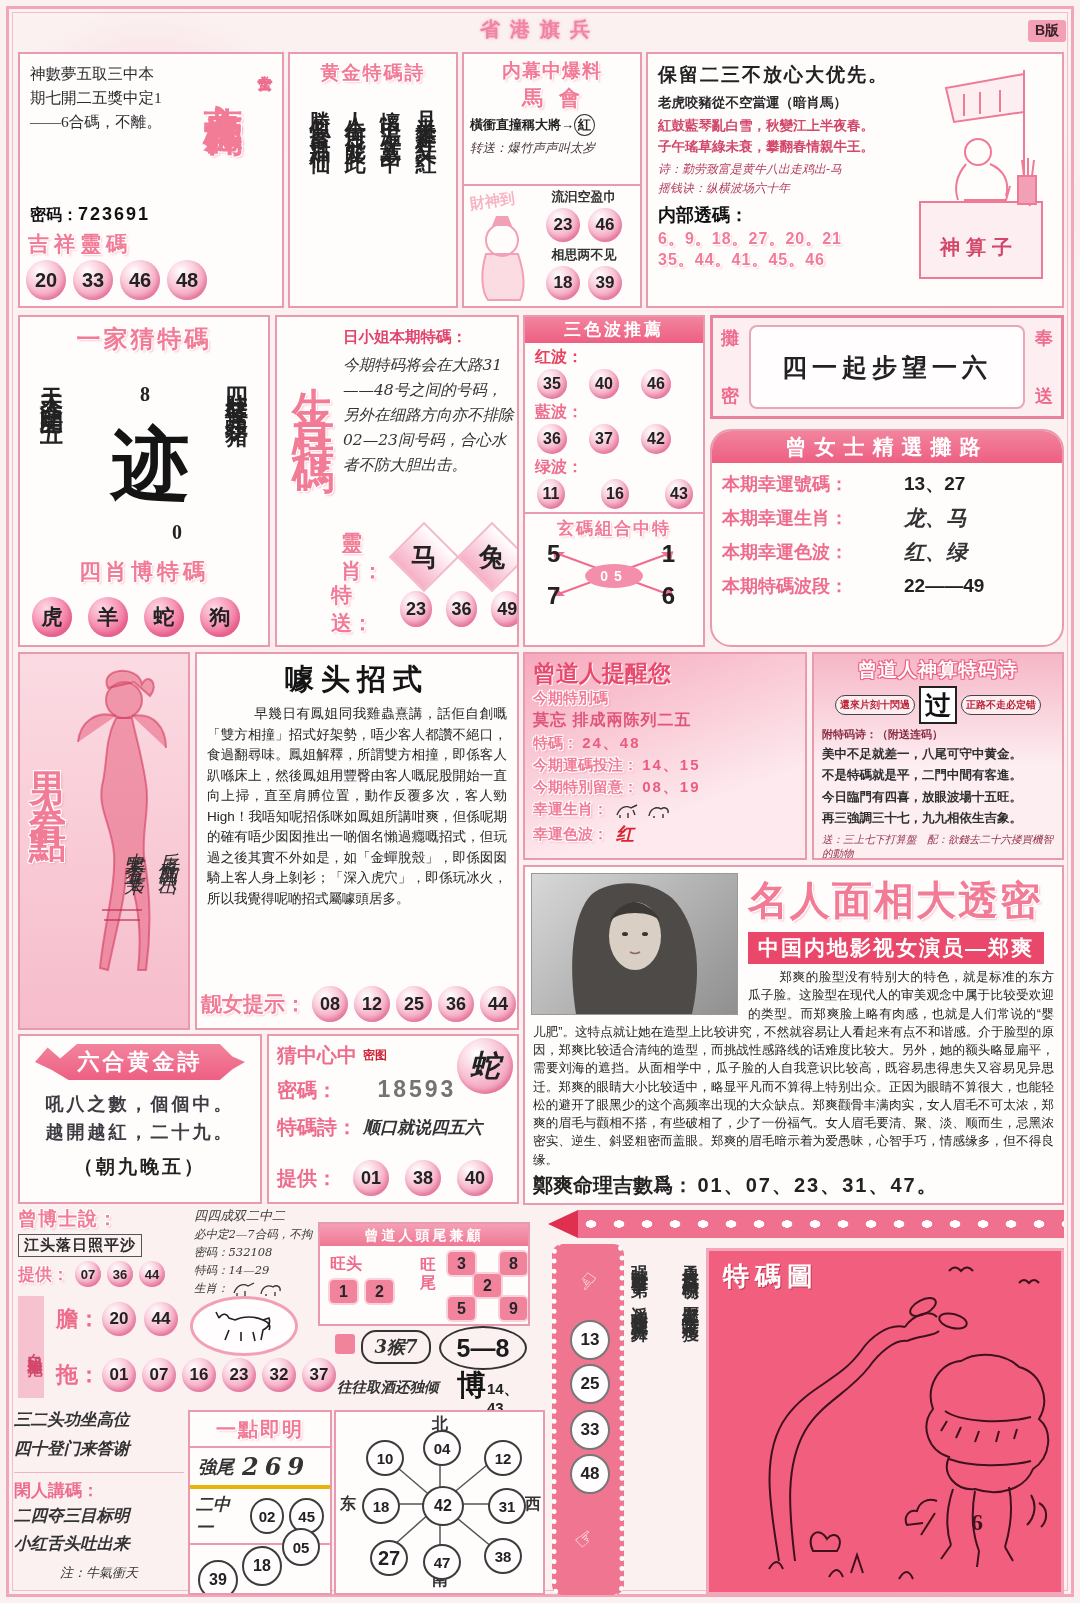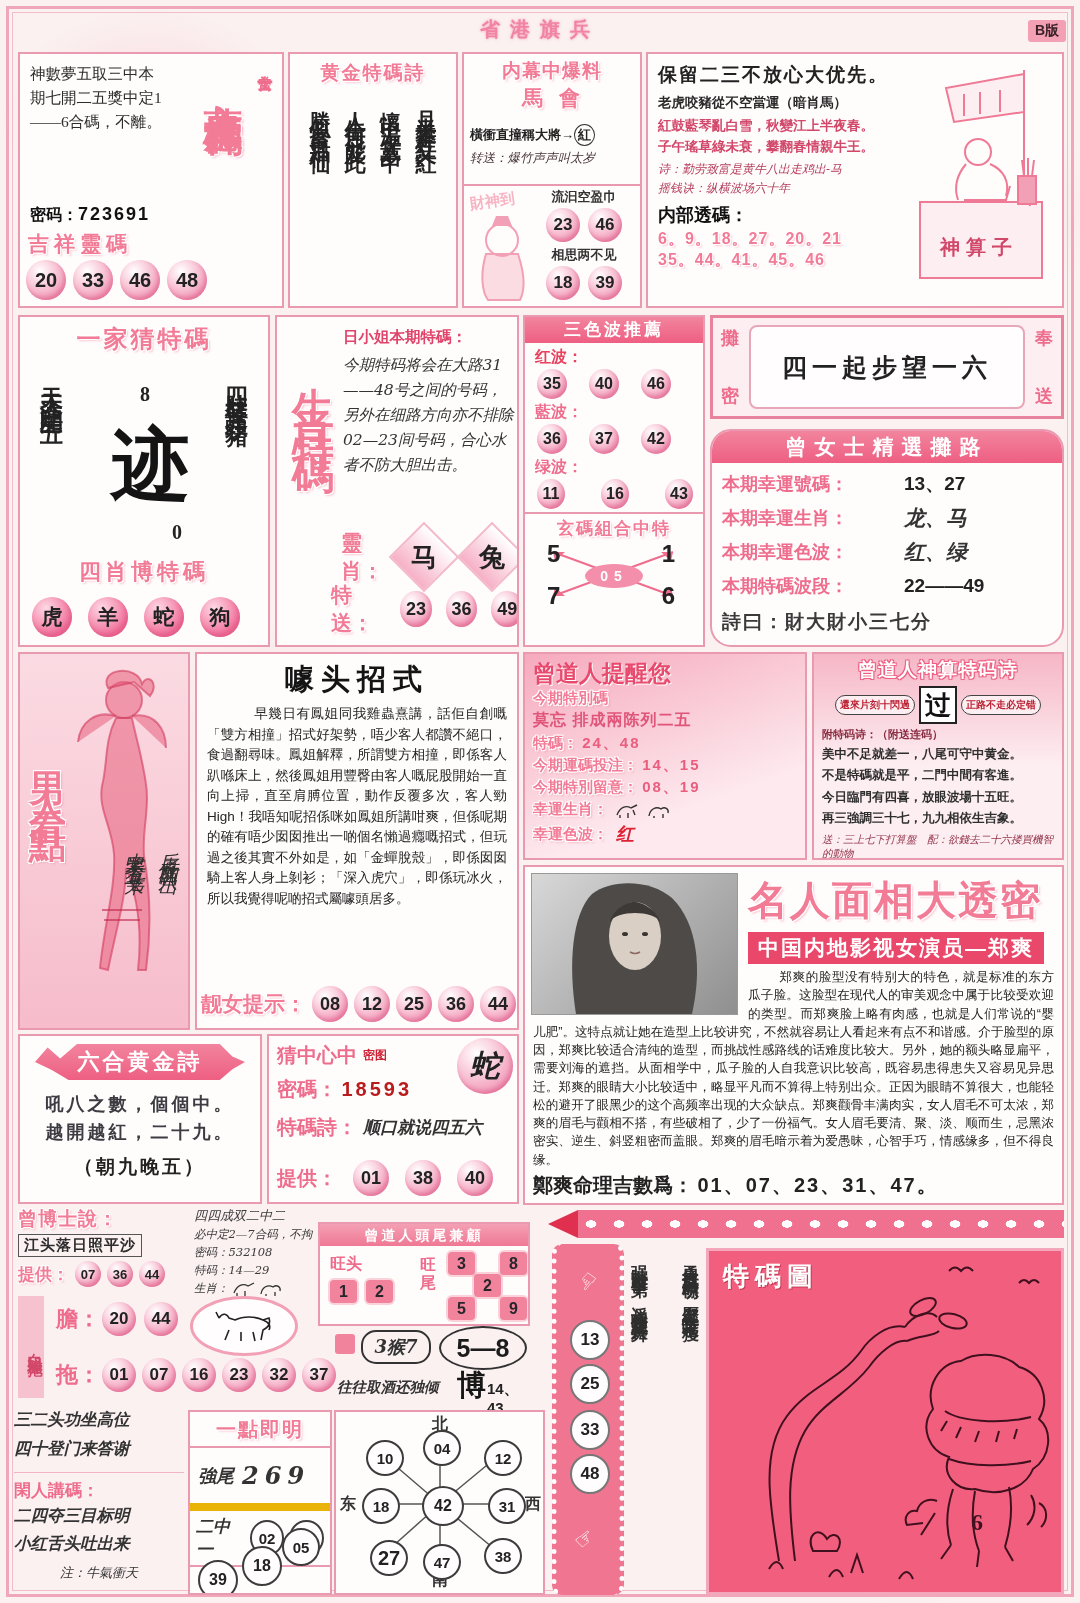--- a/index.html
+++ b/index.html
@@ -75,21 +75,21 @@
       <div class="vt serif" style="height:205px;font-size:21px;font-weight:bold;color:#222;letter-spacing:7px;">人生何日能及此</div>
       <div class="vt serif" style="height:205px;font-size:21px;font-weight:bold;color:#222;letter-spacing:7px;">懷中温存入夢中</div>
       <div class="vt serif" style="height:205px;font-size:21px;font-weight:bold;color:#222;letter-spacing:7px;">月半攀桂紅又紅</div>
     </div>
   </div>
 
   <div class="panel" style="left:462px;top:52px;width:180px;height:256px;">
     <div style="border-bottom:2px solid #ea9ab0;height:126px;position:relative;">
       <div class="outl" style="text-align:center;margin-top:4px;font-size:19px;letter-spacing:1px;">内幕中爆料</div>
       <div class="outl" style="text-align:center;font-size:21px;letter-spacing:16px;margin-left:14px;">馬會</div>
-      <div style="margin:12px 4px 0 6px;font-size:13px;font-weight:bold;color:#222;white-space:nowrap;">
+      <div style="margin:2px 4px 0 6px;font-size:13px;font-weight:bold;color:#222;white-space:nowrap;">
         <span>橫衝直撞稱大將→</span><span style="display:inline-block;border:1.5px solid #333;border-radius:50%;padding:1px 3px;">紅</span>
       </div>
       <div class="hw" style="margin:4px 4px 0 6px;font-size:12.5px;color:#46343a;">转送：爆竹声声叫太岁</div>
     </div>
     <div style="position:relative;height:124px;">
       <span class="abs" style="left:6px;top:6px;color:rgba(240,120,150,.55);font-size:15px;font-weight:bold;transform:rotate(-8deg);">財神到</span>
       <span class="abs" style="left:8px;top:28px;">
         <svg width="62" height="90" viewBox="0 0 62 90">
           <circle cx="30" cy="26" r="16" fill="none" stroke="#f2a0b5" stroke-width="2"></circle>
           <path d="M14,40 C8,60 10,78 16,86 L48,86 C54,74 52,58 46,40 Z" fill="rgba(244,160,180,.35)" stroke="#f2a0b5" stroke-width="2"></path>
@@ -251,21 +251,20 @@
           <span class="hw" style="font-size:21px;font-weight:bold;">龙、马</span>
         </div>
         <div style="display:flex;align-items:center;height:34px;">
           <span class="rowlbl" style="font-size:18px;width:182px;">本期幸運色波：</span>
           <span class="hw" style="font-size:21px;font-weight:bold;">红、绿</span>
         </div>
         <div style="display:flex;align-items:center;height:34px;">
           <span class="rowlbl" style="font-size:18px;width:182px;">本期特碼波段：</span>
           <span style="font-size:19px;font-weight:bold;color:#222;">22——49</span>
         </div>
-        <div class="serif" style="margin-top:6px;font-size:19px;font-weight:bold;color:#3a3a3a;letter-spacing:2px;">詩曰：財大財小三七分</div>
       </div>
     </div>
   </div>
 
   <div class="panel" style="left:18px;top:652px;width:172px;height:378px;background:linear-gradient(#fbdbe3,#f6bccb);">
     <span class="abs" style="left:18px;top:4px;">
       <svg width="150" height="370" viewBox="0 0 150 370">
         <g fill="rgba(232,96,126,.55)" stroke="rgba(210,60,95,.6)" stroke-width="2">
           <circle cx="86" cy="42" r="18"></circle>
           <path d="M70,30 C60,10 100,6 104,26 C110,14 122,26 112,38 L96,24 Z"></path>
@@ -305,21 +304,21 @@
   </div>
 
   <div class="panel" style="left:267px;top:1034px;width:252px;height:170px;">
     <div class="abs" style="left:8px;top:6px;display:flex;align-items:center;gap:6px;">
       <span class="pinkT" style="font-size:20px;">猜中心中</span>
       <span style="font-size:12px;font-weight:bold;color:#c23;">密图</span>
     </div>
     <span class="abs ball hw" style="right:4px;top:2px;width:56px;height:56px;font-size:30px;font-weight:bold;">蛇</span>
     <div class="abs" style="left:8px;top:40px;">
       <span class="pinkT" style="font-size:20px;">密碼：</span>
-      <span style="font-size:20px;font-weight:bold;color:#b91c1c;letter-spacing:3px;">18593</span>
+      <span style="font-size:23px;font-weight:bold;color:#737373;letter-spacing:3px;margin-left:36px;">18593</span>
     </div>
     <div class="abs" style="left:8px;top:78px;display:flex;align-items:center;gap:6px;">
       <span class="pinkT" style="font-size:20px;">特碼詩：</span>
       <span class="hw" style="font-size:17px;font-weight:bold;">顺口就说四五六</span>
     </div>
     <div class="abs" style="left:8px;bottom:6px;display:flex;align-items:center;gap:16px;">
       <span class="pinkT" style="font-size:20px;">提供：</span>
       <span class="ball b36">01</span>
       <span class="ball b36">38</span>
       <span class="ball b36">40</span>
@@ -481,21 +480,21 @@
     <div class="pinkT" style="margin-top:8px;font-size:17px;border-top:1px solid #f0b4c4;padding-top:6px;">閑人講碼：</div>
     <div class="hw" style="font-size:16.5px;line-height:1.7;font-weight:bold;">
       <div>二四夺三目标明</div>
       <div>小红舌头吐出来</div>
     </div>
     <div class="hw" style="margin-top:6px;font-size:13px;text-align:center;">注：牛氣衝天</div>
   </div>
 
   <div class="panel" style="left:188px;top:1410px;width:144px;height:185px;">
     <div class="outl" style="text-align:center;margin-top:4px;font-size:20px;letter-spacing:2px;border-bottom:2px solid #ea9ab0;padding-bottom:3px;">一點即明</div>
-    <div style="display:flex;align-items:center;gap:8px;padding:13px 8px;border-bottom:8px solid #eab308;">
+    <div style="display:flex;align-items:center;gap:8px;padding:4px 8px;border-bottom:4px solid #eab308;">
       <span class="pinkT hw" style="font-size:18px;">強尾</span>
       <span class="hw" style="font-size:24px;font-weight:bold;letter-spacing:6px;">269</span>
     </div>
     <div style="display:flex;align-items:center;gap:5px;padding:4px 6px;border-bottom:2px solid #ea9ab0;">
       <span class="pinkT hw" style="font-size:17px;">二中一</span>
       <span class="ocirc" style="width:32px;height:32px;font-size:15px;">02</span>
       <span class="ocirc" style="width:32px;height:32px;font-size:15px;">45</span>
     </div>
     <span class="abs ocirc" style="right:10px;top:116px;width:34px;height:34px;font-size:15px;">05</span>
     <span class="abs ocirc" style="left:52px;top:134px;width:36px;height:36px;font-size:16px;">18</span>

